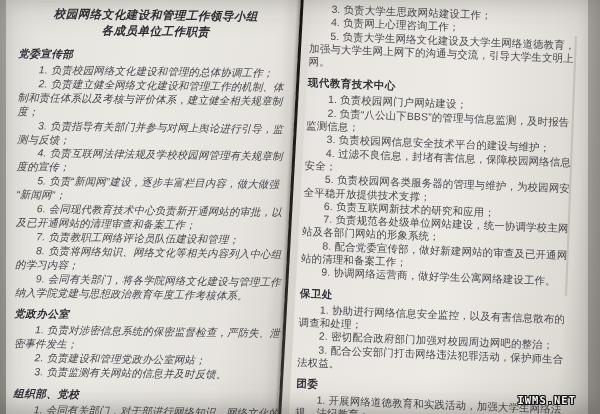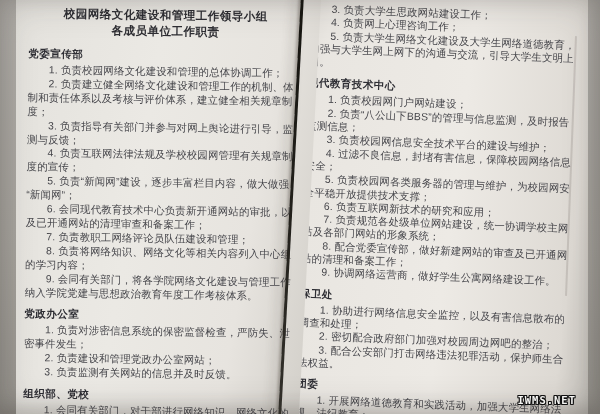--- a/index.html
+++ b/index.html
@@ -11,23 +11,24 @@
   .photo::after{
     content:"";position:absolute;inset:0;pointer-events:none;z-index:6;
     box-shadow:inset 0 0 36px rgba(55,50,45,0.26), inset -4px -6px 18px rgba(60,55,48,0.18);
   }
   .page{position:absolute;top:0;height:414px;}
   .page-right{
     left:282px;width:306px;z-index:1;
     background:linear-gradient(97deg,#d8d5d0 0%,#e9e6e1 14%,#edeae5 55%,#ddd9d3 90%,#c2bfb9 100%);
   }
   .page-left{
-    left:16px;width:309px;z-index:2;
+    left:6px;width:309px;z-index:2;
     clip-path:polygon(0 0,305px 0,283px 414px,0 414px);
     background:linear-gradient(100deg,#e4e2dd 0%,#ebe9e4 40%,#e7e4df 72%,#d3d0ca 94%,#b9b6b0 100%);
+    font-style:italic;
   }
   .spine{
     position:absolute;left:301px;top:-6px;width:3px;height:428px;z-index:3;
     background:linear-gradient(180deg,#15140f 0%,#23211c 55%,#34322c 100%);
     transform:rotate(3.1deg);transform-origin:top center;
     box-shadow:-2px 0 3px rgba(70,64,56,0.45), -7px 0 10px rgba(90,84,76,0.30), 1px 0 0 rgba(255,255,255,0.18);
   }
   .crease{
     position:absolute;left:288px;top:36px;width:2px;height:260px;z-index:1;
     background:rgba(112,107,99,0.22);transform:rotate(2.2deg);

